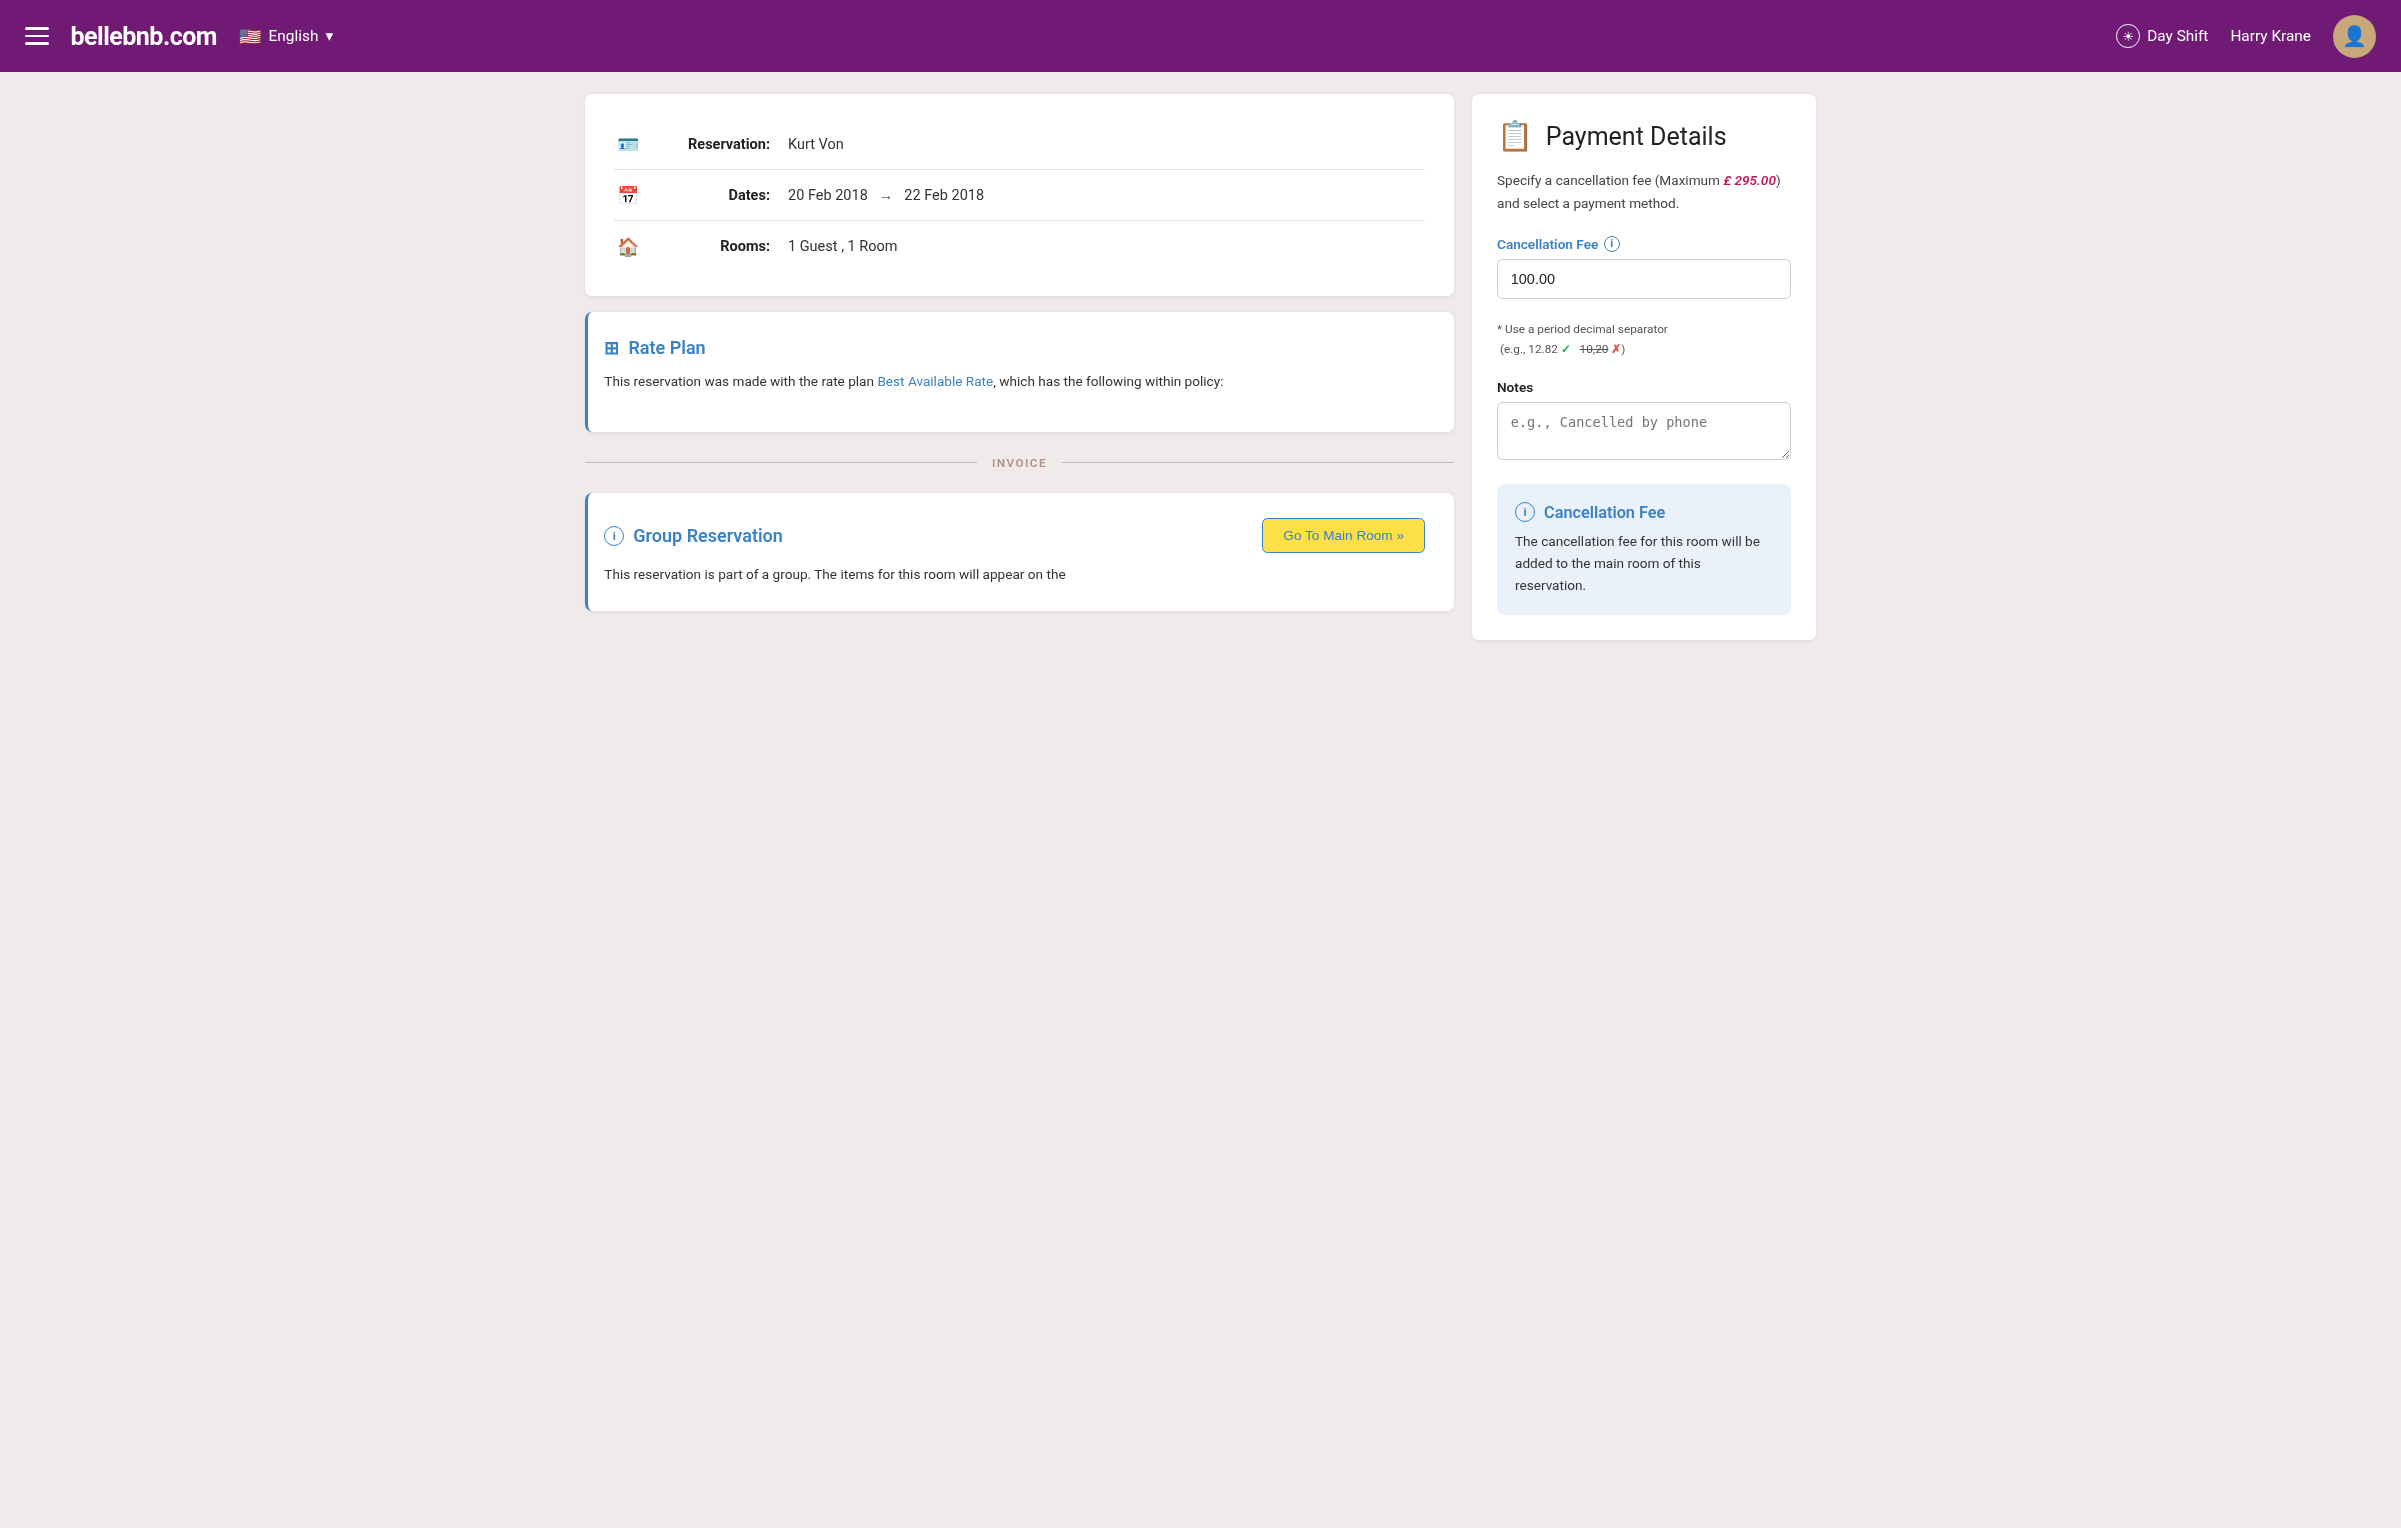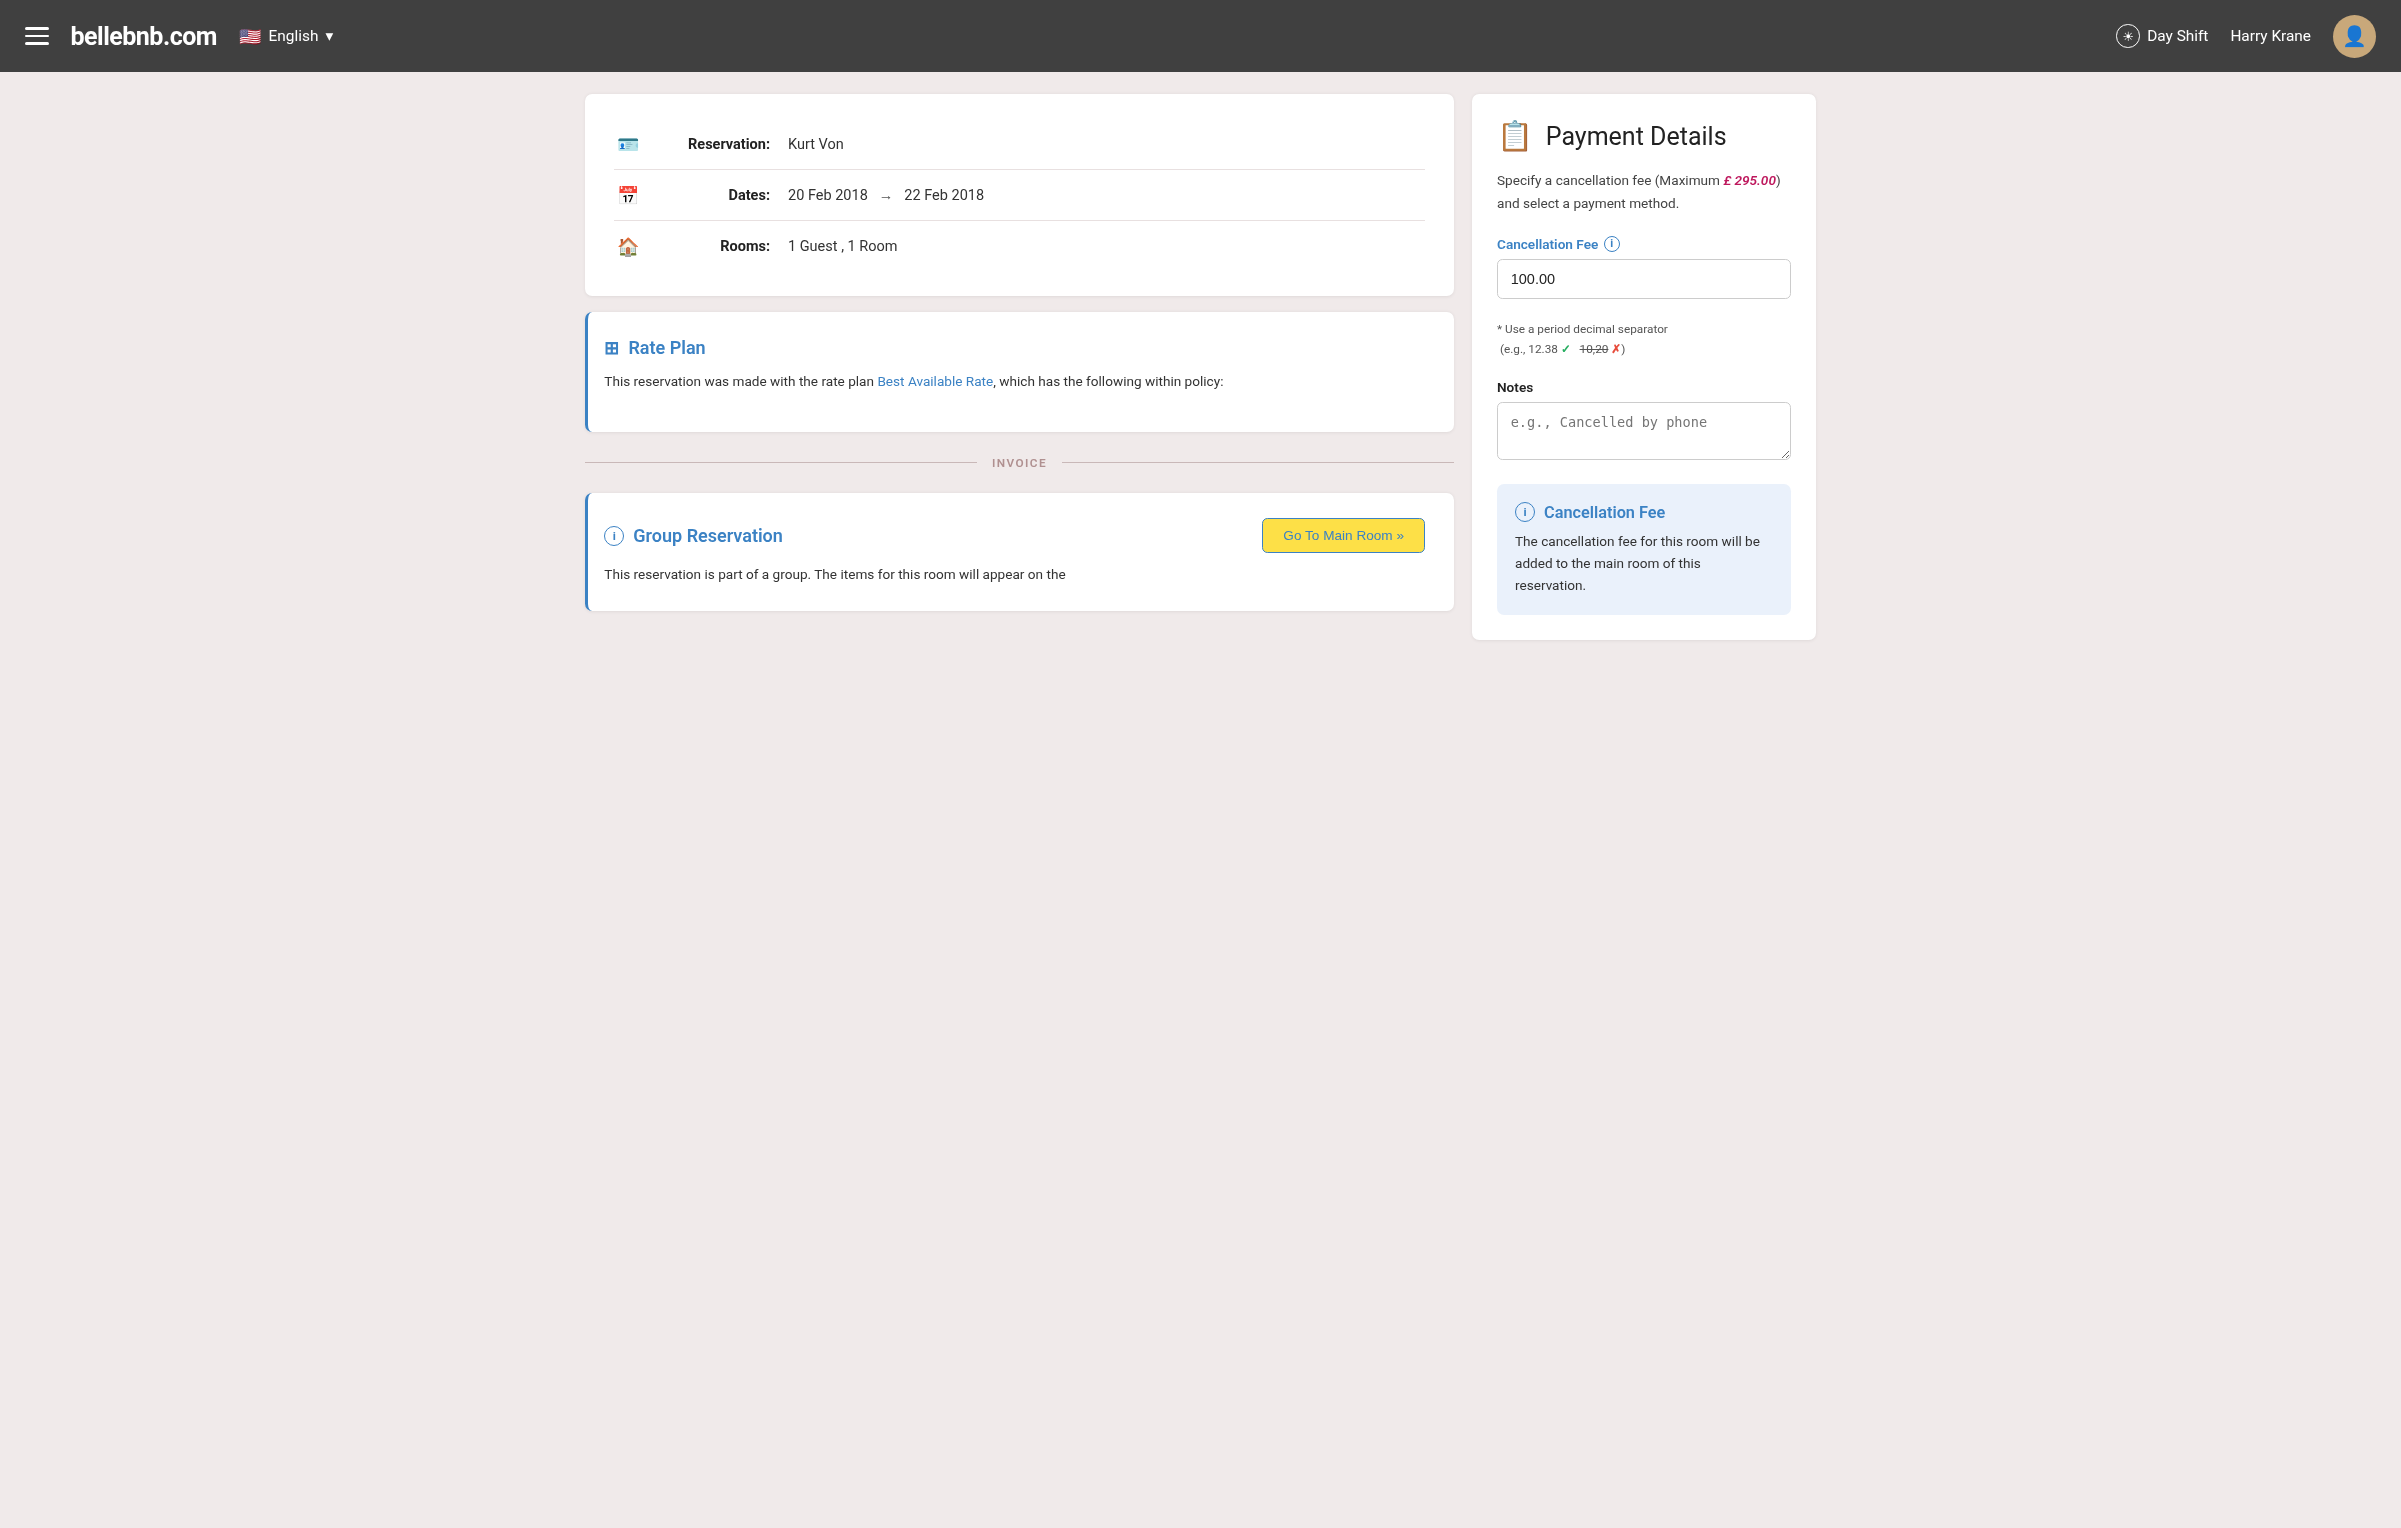--- a/index.html
+++ b/index.html
@@ -1,20 +1,20 @@
 <!DOCTYPE html>
 <html style="font-size:14.5px"><head>
   <meta charset="utf-8">
   <style>
     * { box-sizing: border-box; margin: 0; padding: 0; }
     body { font-family: -apple-system, BlinkMacSystemFont, 'Segoe UI', Roboto, sans-serif; background: #f0eaea; min-height: 100vh; }
 
     
     .header {
-      background: #404040;
+      background: #701a75;
       color: white;
       display: flex;
       align-items: center;
       padding: 0 25px;
       height: 72px;
       gap: 22px;
     }
     .header-logo {
       font-size: 25px;
       font-weight: bold;
@@ -385,21 +385,21 @@
     <div class="field-label">
       <span>Cancellation Fee</span>
       <span class="info-circle" style="font-size:11px; width:16.3px; height:16.3px;">i</span>
     </div>
     <input class="field-input" type="text" value="100.00" style="">
 
     
     <div class="decimal-hint">
       <div>* Use a period decimal separator</div>
       <div>
-        &nbsp;(e.g., <span>12.38</span> <span class="check-mark">✓</span>&nbsp;&nbsp;&nbsp;<span class="strikethrough">10,20</span> <span class="cross-mark">✗</span>)
+        &nbsp;(e.g., <span>12.82</span> <span class="check-mark">✓</span>&nbsp;&nbsp;&nbsp;<span class="strikethrough">10,20</span> <span class="cross-mark">✗</span>)
       </div>
     </div>
 
     
     <div class="notes-label">Notes</div>
     <textarea class="notes-input" placeholder="e.g., Cancelled by phone" style=""></textarea>
 
     
     <div class="cancellation-info-box">
       <div class="cancellation-info-title">

